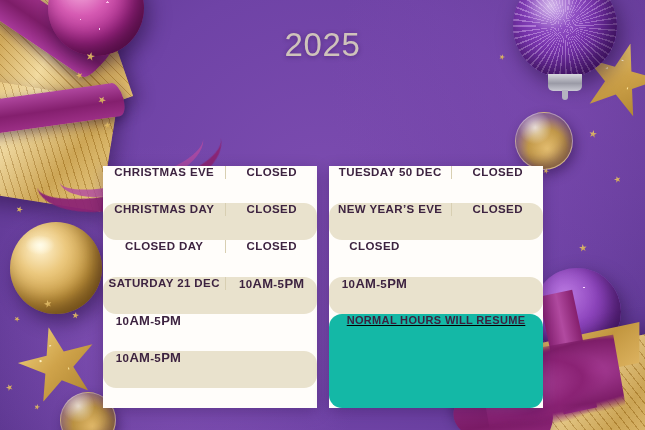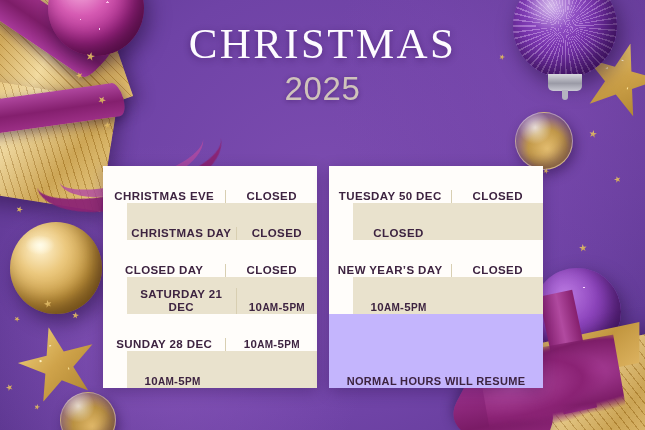--- a/index.html
+++ b/index.html
@@ -222,32 +222,32 @@
     font-family:"Liberation Sans",sans-serif;
     font-size:33px;color:#cfc3bb;letter-spacing:.02em;
     margin-top:4px;text-shadow:0 1px 5px rgba(40,8,66,.4);
   }
 
   .tables{
     position:absolute;left:103px;top:166px;width:440px;
     display:flex;gap:12px;
   }
   .tbl{width:214px;background:#fffdfa;box-shadow:0 4px 14px rgba(34,8,58,.3);}
-  .row{display:flex;height:37px;align-items:flex-end;}
-  .row.alt{background:#e9e2cd;margin-left:24px;}
+  .row{display:flex;height:37px;align-items:flex-start;border-radius:13px;}
+  .row.alt{background:#e9e2cd;}
   .row.plain{background:#fffdfa;}
   .cell{
     display:flex;align-items:center;justify-content:center;
     color:#3d2340;font-size:11.5px;font-weight:700;letter-spacing:.035em;
     text-align:center;line-height:1.15;
   }
   .cell.day{width:123px;border-right:1px solid #d8cfb2;}
   .cell.val{width:91px;}
-  .cell.val .sm{font-size:10px;letter-spacing:.02em;}
-  .row.merged{height:74px;background:#c4b5fd;}
+  .cell.val .sm{font-size:13px;letter-spacing:.02em;}
+  .row.merged{height:94px;background:#14b8a6;text-decoration:underline;}
   .cell.full{
     width:100%;flex-direction:column;gap:3px;
     font-size:11px;letter-spacing:.03em;padding:0 10px;
   }
 </style>
 </head>
 <body>
 
 <div id="poster">
 
@@ -297,21 +297,20 @@
   <div class="deco cstar" style="right:48px;top:130px;width:8px;height:8px;transform:rotate(10deg);"></div>
   <div class="deco cstar" style="right:24px;top:176px;width:7px;height:7px;transform:rotate(-16deg);"></div>
   <div class="deco cstar" style="right:96px;top:168px;width:6px;height:6px;transform:rotate(22deg);"></div>
   <div class="deco cstar" style="right:58px;top:244px;width:8px;height:8px;transform:rotate(-6deg);"></div>
   <div class="deco cstar" style="right:108px;top:286px;width:7px;height:7px;transform:rotate(16deg);"></div>
   <div class="deco cstar" style="right:126px;top:308px;width:6px;height:6px;transform:rotate(-24deg);"></div>
   <div class="deco cstar" style="right:140px;top:54px;width:6px;height:6px;transform:rotate(18deg);"></div>
 
   <div class="content">
     <div class="title-wrap">
-      <div class="t-line t1">CHRISTMAS</div>
       <div class="t-year">2025</div>
     </div>
 
     <div class="tables">
       <div class="tbl" id="left-table">
           <div class="row plain">
             <div class="cell day">CHRISTMAS EVE</div>
             <div class="cell val">CLOSED</div>
           </div>
           <div class="row alt">
@@ -320,37 +319,36 @@
           </div>
           <div class="row plain">
             <div class="cell day">CLOSED DAY</div>
             <div class="cell val">CLOSED</div>
           </div>
           <div class="row alt">
             <div class="cell day">SATURDAY 21 DEC</div>
             <div class="cell val">10<span class="sm">AM</span>-5<span class="sm">PM</span></div>
           </div>
           <div class="row plain">
-            <div class="cell day">SUNDAY 28 DEC</div>
             <div class="cell val">10<span class="sm">AM</span>-5<span class="sm">PM</span></div>
           </div>
           <div class="row alt">
             <div class="cell val">10<span class="sm">AM</span>-5<span class="sm">PM</span></div>
           </div>
         </div>
       <div class="tbl" id="right-table">
           <div class="row plain">
             <div class="cell day">TUESDAY 50 DEC</div>
             <div class="cell val">CLOSED</div>
           </div>
           <div class="row alt">
-            <div class="cell val">CLOSED</div>
-          </div>
-          <div class="row plain">
-            <div class="cell day">NEW YEAR’S DAY</div>
+            <div class="cell day">NEW YEAR’S EVE</div>
+            <div class="cell val">CLOSED</div>
+          </div>
+          <div class="row plain">
             <div class="cell val">CLOSED</div>
           </div>
           <div class="row alt">
             <div class="cell val">10<span class="sm">AM</span>-5<span class="sm">PM</span></div>
           </div>
           <div class="row merged">
             <div class="cell full">
               <span>NORMAL HOURS WILL RESUME</span>
             </div>
           </div>

